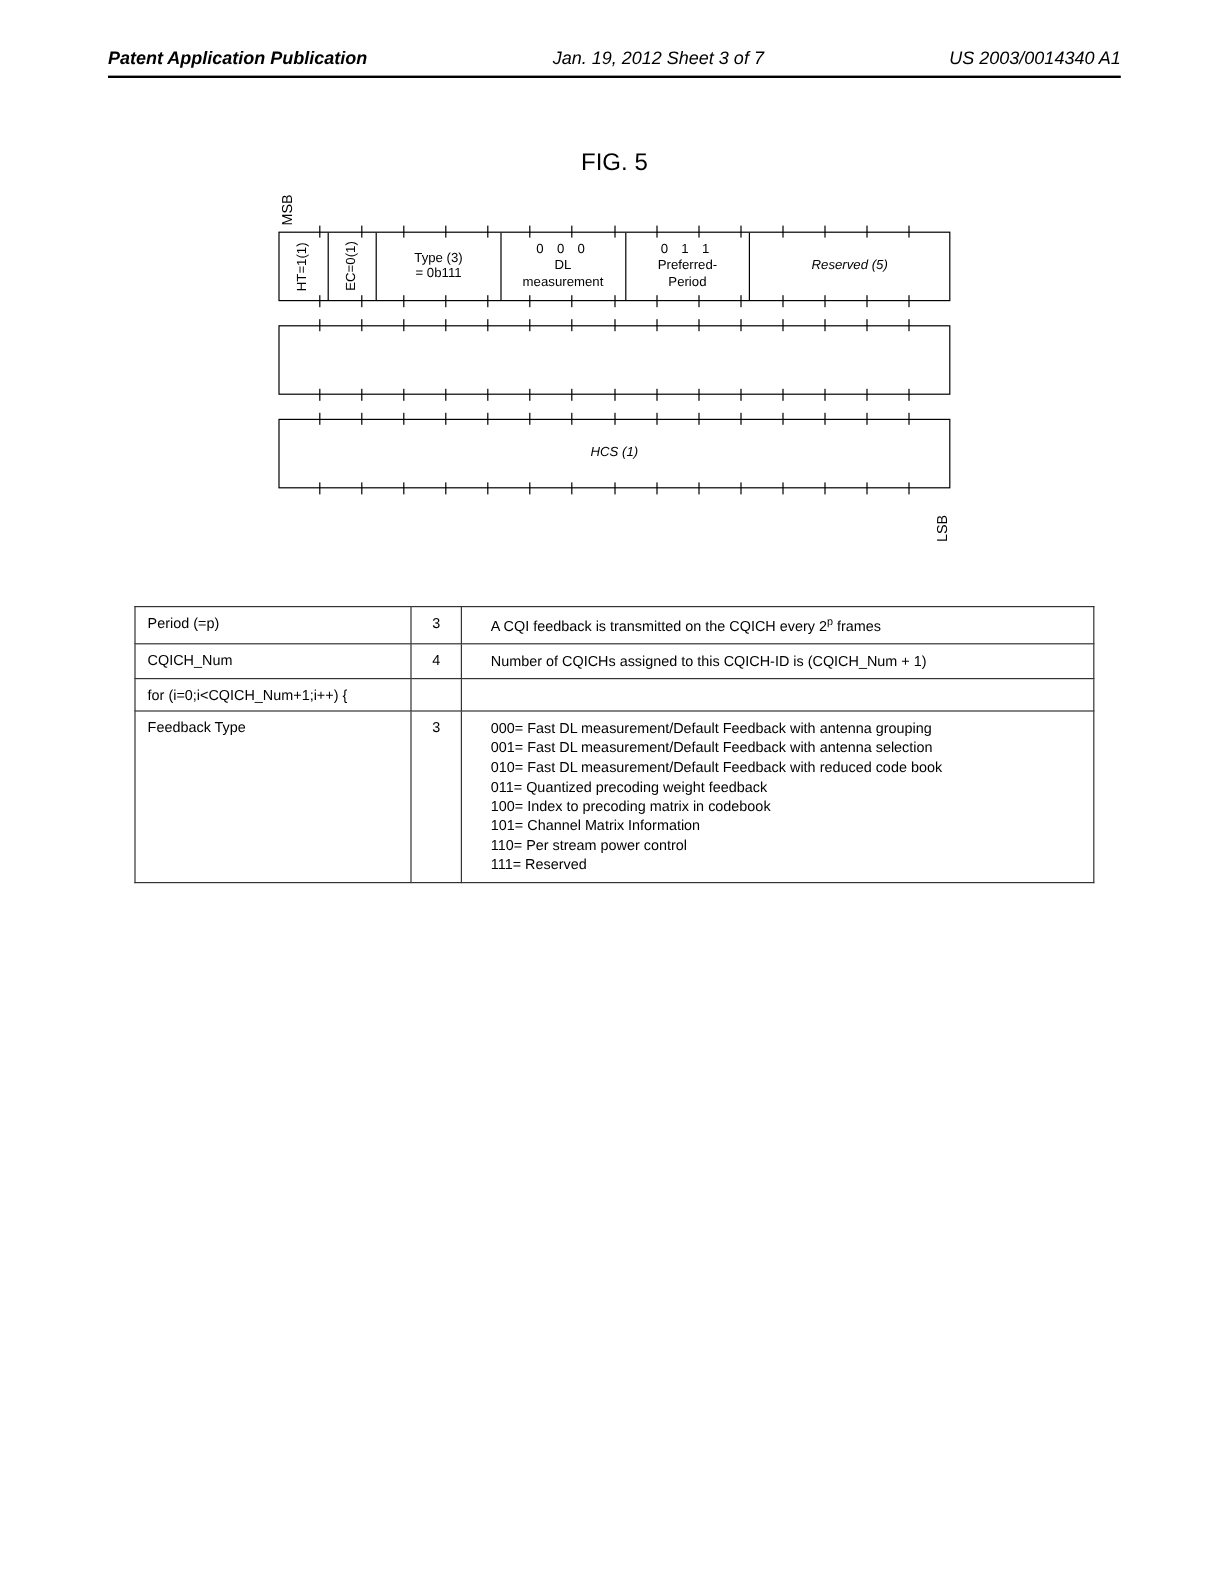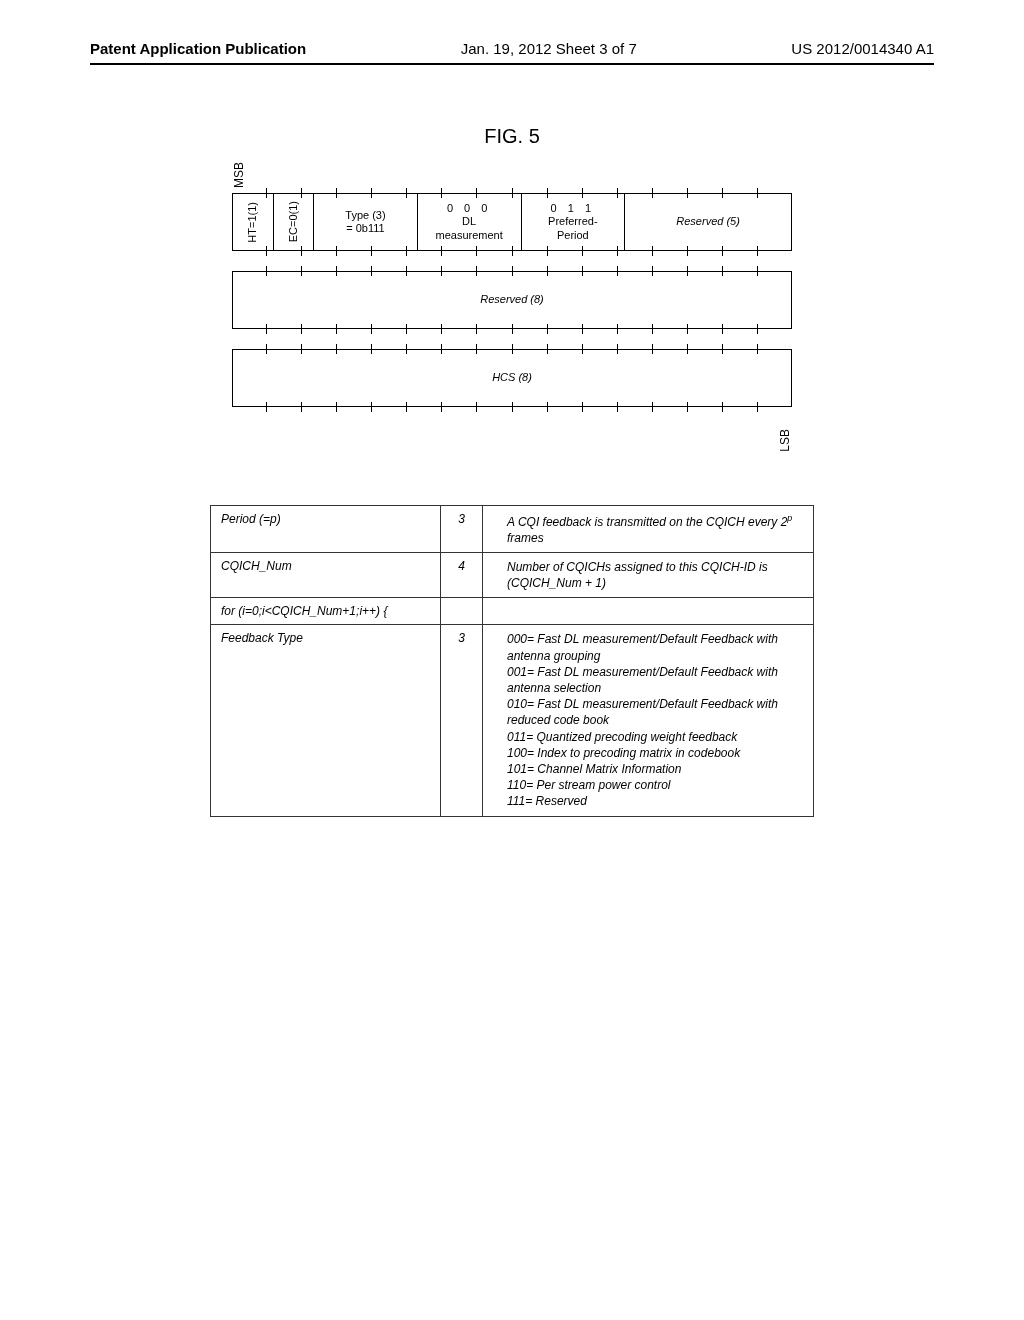--- a/index.html
+++ b/index.html
@@ -11,20 +11,21 @@
     position: relative;
   }
   .page { padding: 40px 90px 0 90px; }
   .header {
     display: flex;
     justify-content: space-between;
     font-size: 15px;
     padding-bottom: 6px;
     border-bottom: 2px solid #000;
     margin-bottom: 60px;
+    font-style: italic;
   }
   .header .left { font-weight: bold; }
   .fig-title {
     font-size: 20px;
     font-weight: normal;
     text-align: center;
     margin: 10px 0 14px 0;
   }
   .fig5 {
     display: flex;
@@ -47,43 +48,42 @@
   .ticks.bot { bottom:-5px; }
   .tick { flex:1; height:10px; border-left:1px solid #000; }
   .tick:first-child { border-left:none; }
   .vlabel { writing-mode: vertical-rl; transform: rotate(180deg); font-size:11px; }
   .lsb-row { width: 560px; text-align: right; font-size:12px; margin-top:2px; }
   .lsb-label { writing-mode: vertical-rl; transform: rotate(180deg); display:inline-block; font-size:12px; }
 
   .fig6-table {
     margin: 8px auto 0 auto;
     border-collapse: collapse;
-    width: 604px;
+    width: 800px;
     font-size: 12px;
-    font-style: italic;
   }
   .fig6-table td {
     border: 1px solid #333;
     padding: 6px 10px;
     vertical-align: top;
   }
   .fig6-table td:nth-child(2) { text-align:center; width: 42px; }
   .fig6-table td:nth-child(1) { width: 230px; }
   .fig6-table td:nth-child(3) { line-height: 1.35; padding-left: 24px; }
   sup { font-size: 0.75em; }
 </style>
 </head>
 <body>
 
 <div class="page">
 
   <div class="header">
     <span class="left">Patent Application Publication</span>
     <span>Jan. 19, 2012  Sheet 3 of 7</span>
-    <span>US 2012/0014340 A1</span>
+    <span>US 2003/0014340 A1</span>
   </div>
 
   <div class="fig-title">FIG. 5</div>
   <div class="fig5">
 
     <div class="msb-row"><span class="msb-label">MSB</span></div>
 
     <div class="bitrow">
       <div class="ticks top">
         <div class="tick"></div>
@@ -157,21 +157,20 @@
         <div class="tick"></div>
           <div class="tick"></div>
           <div class="tick"></div>
           <div class="tick"></div>
         <div class="tick"></div>
           <div class="tick"></div>
           <div class="tick"></div>
           <div class="tick"></div>
       </div>
       <div class="boxes">
-        <div class="cell" style="flex:1">Reserved (8)</div>
       </div>
       <div class="ticks bot">
         <div class="tick"></div>
           <div class="tick"></div>
           <div class="tick"></div>
           <div class="tick"></div>
         <div class="tick"></div>
           <div class="tick"></div>
           <div class="tick"></div>
           <div class="tick"></div>
@@ -199,21 +198,21 @@
         <div class="tick"></div>
           <div class="tick"></div>
           <div class="tick"></div>
           <div class="tick"></div>
         <div class="tick"></div>
           <div class="tick"></div>
           <div class="tick"></div>
           <div class="tick"></div>
       </div>
       <div class="boxes">
-        <div class="cell" style="flex:1">HCS (8)</div>
+        <div class="cell" style="flex:1">HCS (1)</div>
       </div>
       <div class="ticks bot">
         <div class="tick"></div>
           <div class="tick"></div>
           <div class="tick"></div>
           <div class="tick"></div>
         <div class="tick"></div>
           <div class="tick"></div>
           <div class="tick"></div>
           <div class="tick"></div>

